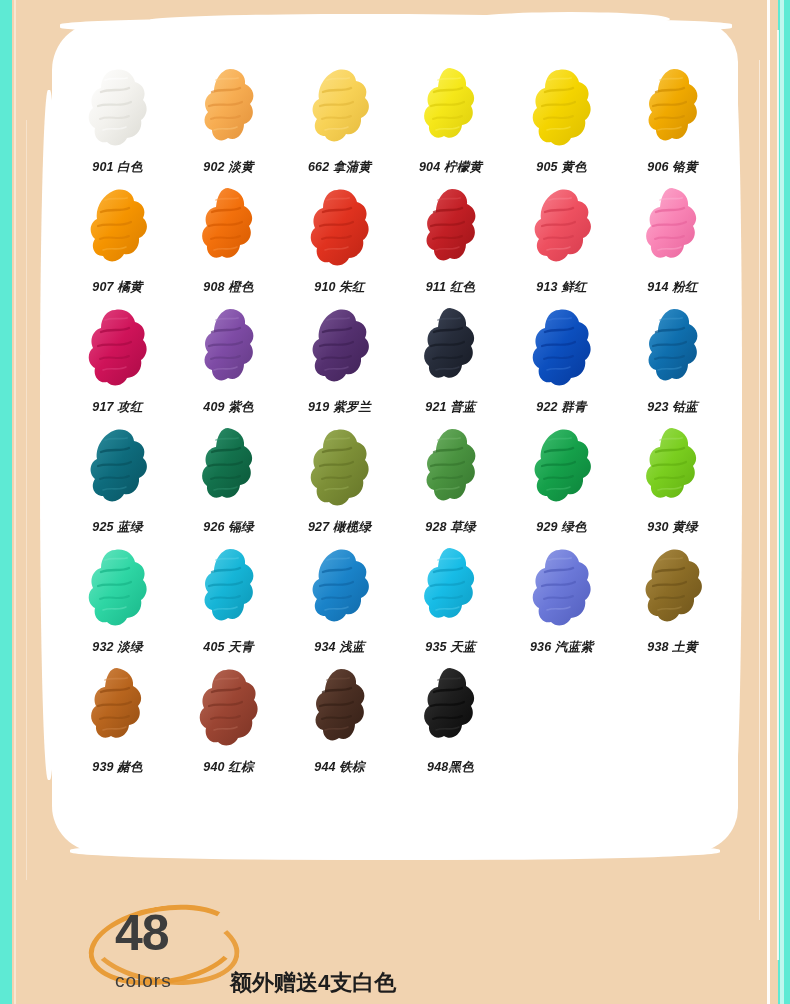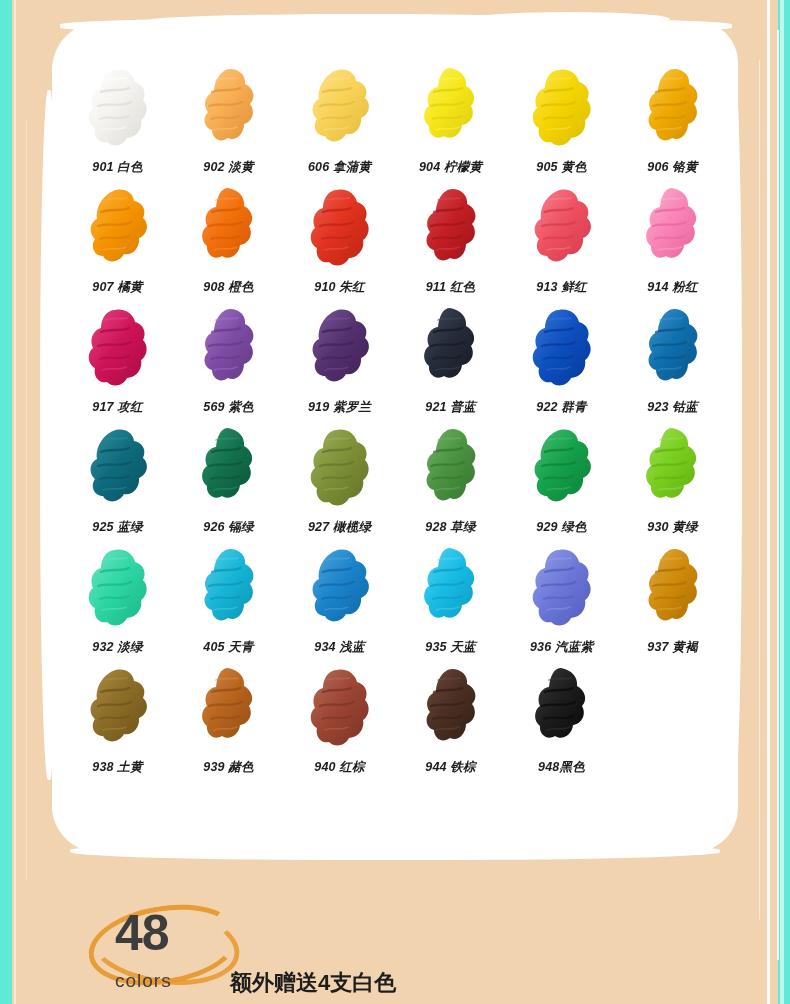--- a/index.html
+++ b/index.html
@@ -208,21 +208,21 @@
             <g transform="translate(4,4)">
               <path d="M28 5 C38 1 48 6 49 15 C57 16 62 24 58 32 C65 38 62 49 54 52 C55 62 47 70 39 68 C34 77 22 78 18 70 C9 70 5 60 10 53 C3 47 5 36 12 33 C10 22 18 9 28 5 Z" fill="url(#g2)"></path>
               <path d="M16 26 C26 22 36 26 44 22" stroke="#e4b93c" stroke-width="2.4" fill="none" opacity=".75" stroke-linecap="round"></path>
               <path d="M13 40 C24 36 34 42 46 36" stroke="#e4b93c" stroke-width="2.2" fill="none" opacity=".7" stroke-linecap="round"></path>
               <path d="M15 53 C25 49 34 55 44 50" stroke="#e4b93c" stroke-width="2" fill="none" opacity=".6" stroke-linecap="round"></path>
               <path d="M20 14 C28 11 36 14 42 12" stroke="#fce189" stroke-width="1.8" fill="none" opacity=".55" stroke-linecap="round"></path>
               <path d="M18 64 C26 61 34 65 41 61" stroke="#fce189" stroke-width="1.6" fill="none" opacity=".45" stroke-linecap="round"></path>
             </g>
           </svg>
         </div>
-        <div class="label">606 拿蒲黄</div>
+        <div class="label">662 拿蒲黄</div>
       </div>
       <div class="cell">
         <div class="smear">
           <svg viewBox="0 0 74 84" xmlns="http://www.w3.org/2000/svg">
             <defs>
               <linearGradient id="g3" x1="0" y1="0" x2="1" y2="1">
                 <stop offset="0%" stop-color="#fbf362"></stop>
                 <stop offset="48%" stop-color="#f5e719"></stop>
                 <stop offset="100%" stop-color="#ddcd0c"></stop>
               </linearGradient>
@@ -450,21 +450,21 @@
             <g transform="translate(4,4)">
               <path d="M34 3 C44 3 50 10 49 18 C58 22 60 32 54 38 C60 46 56 56 48 58 C48 68 40 76 32 72 C24 78 16 72 16 64 C8 62 6 52 12 46 C6 38 10 28 18 26 C18 14 26 3 34 3 Z" fill="url(#g13)"></path>
               <path d="M16 26 C26 22 36 26 44 22" stroke="#633a84" stroke-width="2.4" fill="none" opacity=".75" stroke-linecap="round"></path>
               <path d="M13 40 C24 36 34 42 46 36" stroke="#633a84" stroke-width="2.2" fill="none" opacity=".7" stroke-linecap="round"></path>
               <path d="M15 53 C25 49 34 55 44 50" stroke="#633a84" stroke-width="2" fill="none" opacity=".6" stroke-linecap="round"></path>
               <path d="M20 14 C28 11 36 14 42 12" stroke="#a077c1" stroke-width="1.8" fill="none" opacity=".55" stroke-linecap="round"></path>
               <path d="M18 64 C26 61 34 65 41 61" stroke="#a077c1" stroke-width="1.6" fill="none" opacity=".45" stroke-linecap="round"></path>
             </g>
           </svg>
         </div>
-        <div class="label">569 紫色</div>
+        <div class="label">409 紫色</div>
       </div>
       <div class="cell">
         <div class="smear">
           <svg viewBox="0 0 74 84" xmlns="http://www.w3.org/2000/svg">
             <defs>
               <linearGradient id="g14" x1="0" y1="0" x2="1" y2="1">
                 <stop offset="0%" stop-color="#7a5795"></stop>
                 <stop offset="48%" stop-color="#54306f"></stop>
                 <stop offset="100%" stop-color="#3f2155"></stop>
               </linearGradient>
@@ -781,42 +781,20 @@
               <path d="M30 4 C40 2 48 8 50 16 C58 18 62 26 58 34 C64 40 62 50 56 54 C58 64 50 72 42 72 C38 80 28 82 22 76 C14 78 8 70 10 62 C2 58 2 46 8 42 C4 34 8 24 16 22 C16 12 22 4 30 4 Z" fill="url(#g28)"></path>
               <path d="M16 26 C26 22 36 26 44 22" stroke="#515dbc" stroke-width="2.4" fill="none" opacity=".75" stroke-linecap="round"></path>
               <path d="M13 40 C24 36 34 42 46 36" stroke="#515dbc" stroke-width="2.2" fill="none" opacity=".7" stroke-linecap="round"></path>
               <path d="M15 53 C25 49 34 55 44 50" stroke="#515dbc" stroke-width="2" fill="none" opacity=".6" stroke-linecap="round"></path>
               <path d="M20 14 C28 11 36 14 42 12" stroke="#95a0e8" stroke-width="1.8" fill="none" opacity=".55" stroke-linecap="round"></path>
               <path d="M18 64 C26 61 34 65 41 61" stroke="#95a0e8" stroke-width="1.6" fill="none" opacity=".45" stroke-linecap="round"></path>
             </g>
           </svg>
         </div>
         <div class="label">936 汽蓝紫</div>
-      </div>
-      <div class="cell">
-        <div class="smear">
-          <svg viewBox="0 0 74 84" xmlns="http://www.w3.org/2000/svg">
-            <defs>
-              <linearGradient id="g29" x1="0" y1="0" x2="1" y2="1">
-                <stop offset="0%" stop-color="#e0ab43"></stop>
-                <stop offset="48%" stop-color="#cf8a09"></stop>
-                <stop offset="100%" stop-color="#ab6f04"></stop>
-              </linearGradient>
-            </defs>
-            <g transform="translate(4,4)">
-              <path d="M34 3 C44 3 50 10 49 18 C58 22 60 32 54 38 C60 46 56 56 48 58 C48 68 40 76 32 72 C24 78 16 72 16 64 C8 62 6 52 12 46 C6 38 10 28 18 26 C18 14 26 3 34 3 Z" fill="url(#g29)"></path>
-              <path d="M16 26 C26 22 36 26 44 22" stroke="#ab6f04" stroke-width="2.4" fill="none" opacity=".75" stroke-linecap="round"></path>
-              <path d="M13 40 C24 36 34 42 46 36" stroke="#ab6f04" stroke-width="2.2" fill="none" opacity=".7" stroke-linecap="round"></path>
-              <path d="M15 53 C25 49 34 55 44 50" stroke="#ab6f04" stroke-width="2" fill="none" opacity=".6" stroke-linecap="round"></path>
-              <path d="M20 14 C28 11 36 14 42 12" stroke="#e0ab43" stroke-width="1.8" fill="none" opacity=".55" stroke-linecap="round"></path>
-              <path d="M18 64 C26 61 34 65 41 61" stroke="#e0ab43" stroke-width="1.6" fill="none" opacity=".45" stroke-linecap="round"></path>
-            </g>
-          </svg>
-        </div>
-        <div class="label">937 黄褐</div>
       </div>
       <div class="cell">
         <div class="smear">
           <svg viewBox="0 0 74 84" xmlns="http://www.w3.org/2000/svg">
             <defs>
               <linearGradient id="g30" x1="0" y1="0" x2="1" y2="1">
                 <stop offset="0%" stop-color="#ab8c47"></stop>
                 <stop offset="48%" stop-color="#8b6c26"></stop>
                 <stop offset="100%" stop-color="#6d531a"></stop>
               </linearGradient>

